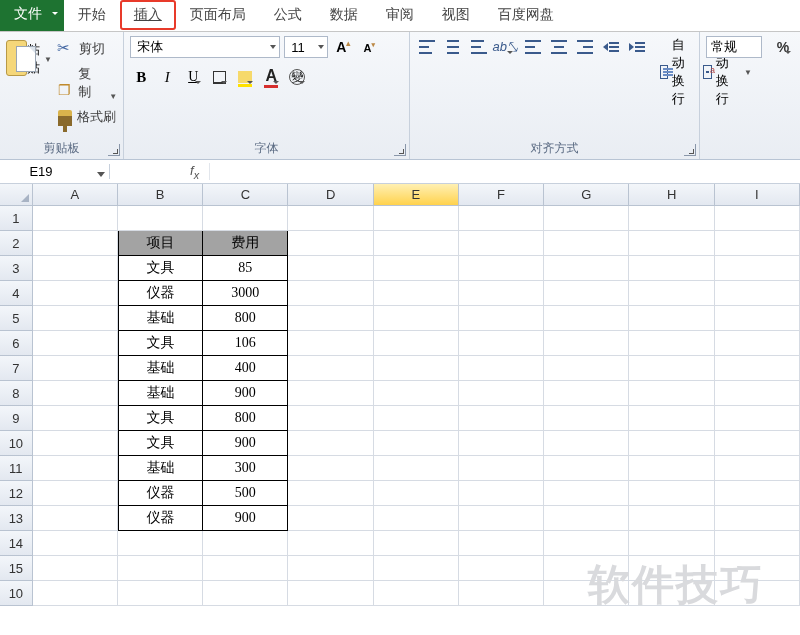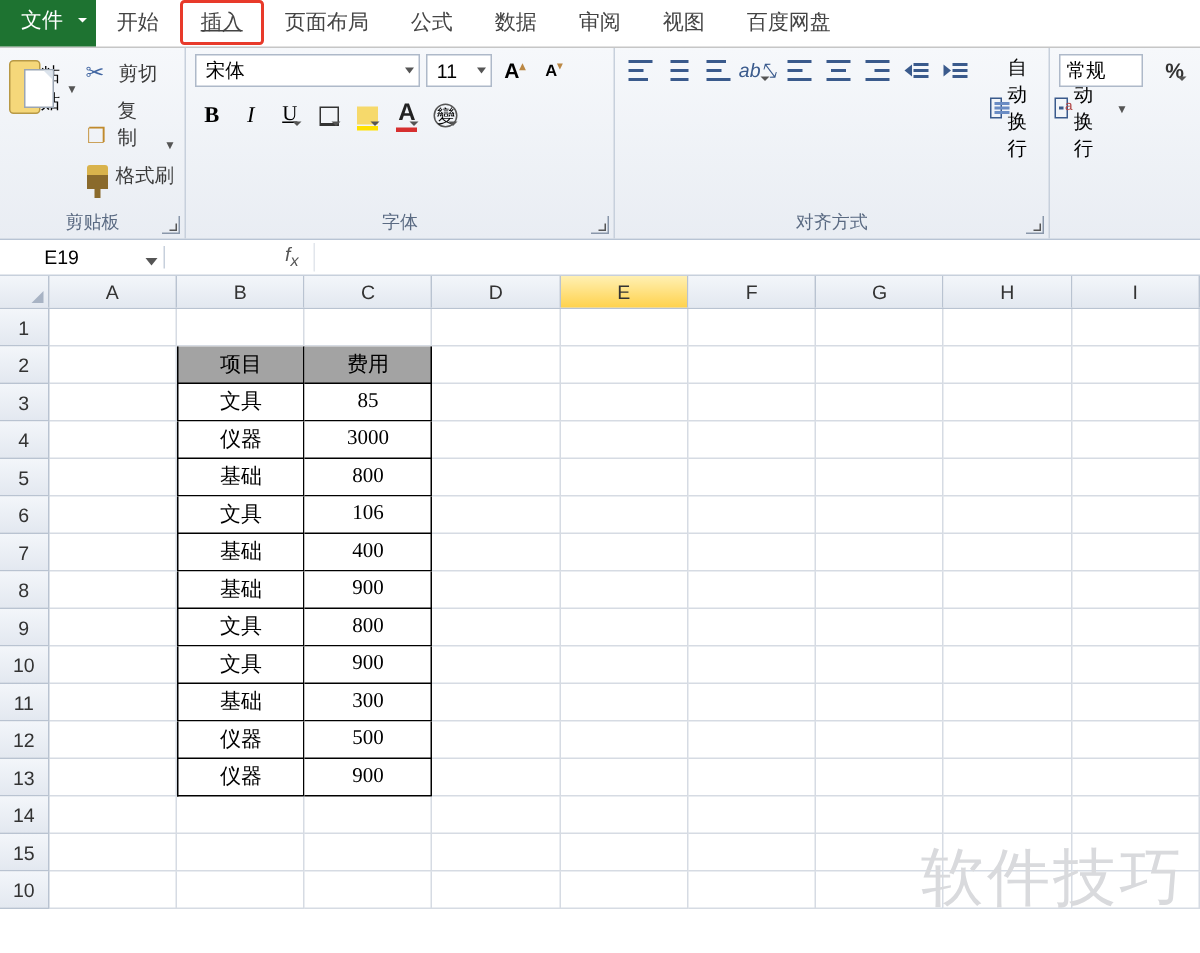--- a/index.html
+++ b/index.html
@@ -100,21 +100,21 @@
 .ch.selR{background:linear-gradient(to bottom,#fff0b3,#ffd24d);}
 .row{display:flex;}
 .rh{width:33px;height:25px;background:linear-gradient(to bottom,#f3f6fa,#e3e8f0);border-right:1px solid #b9c3d1;border-bottom:1px solid #b9c3d1;text-align:center;font-size:13px;line-height:25px;color:#333;}
 .cell{width:86px;height:25px;border-right:1px solid #d6dbe3;border-bottom:1px solid #d6dbe3;font-size:14px;display:flex;align-items:center;justify-content:center;font-family:SimSun;}
 .hdr-cell{background:#a3a3a3;border:1px solid #000;border-right:1px solid #000;border-bottom:1px solid #000;}
 .data-cell{border:1px solid #000;background:#fff;}
 .row .data-cell + .data-cell, .row .hdr-cell + .hdr-cell { border-left: none; }
 .row:not(:first-of-type) .data-cell, .row:not(:first-of-type) .hdr-cell { border-top: none; }
 
 
-.wm{position:absolute;right:10px;bottom:22px;font-size:42px;color:#d9dadd;letter-spacing:2px;font-weight:400;pointer-events:none;}
+.wm{position:absolute;right:36px;bottom:22px;font-size:42px;color:#d9dadd;letter-spacing:2px;font-weight:700;pointer-events:none;}
 </style>
 </head>
 <body>
 
 <div class="tabbar">
   <div class="tab-file"><span>文件</span>&nbsp;&nbsp;</div>
   <div class="tab">开始</div>
   <div class="tab tab-highlight">插入</div>
   <div class="tab">页面布局</div>
   <div class="tab">公式</div>

